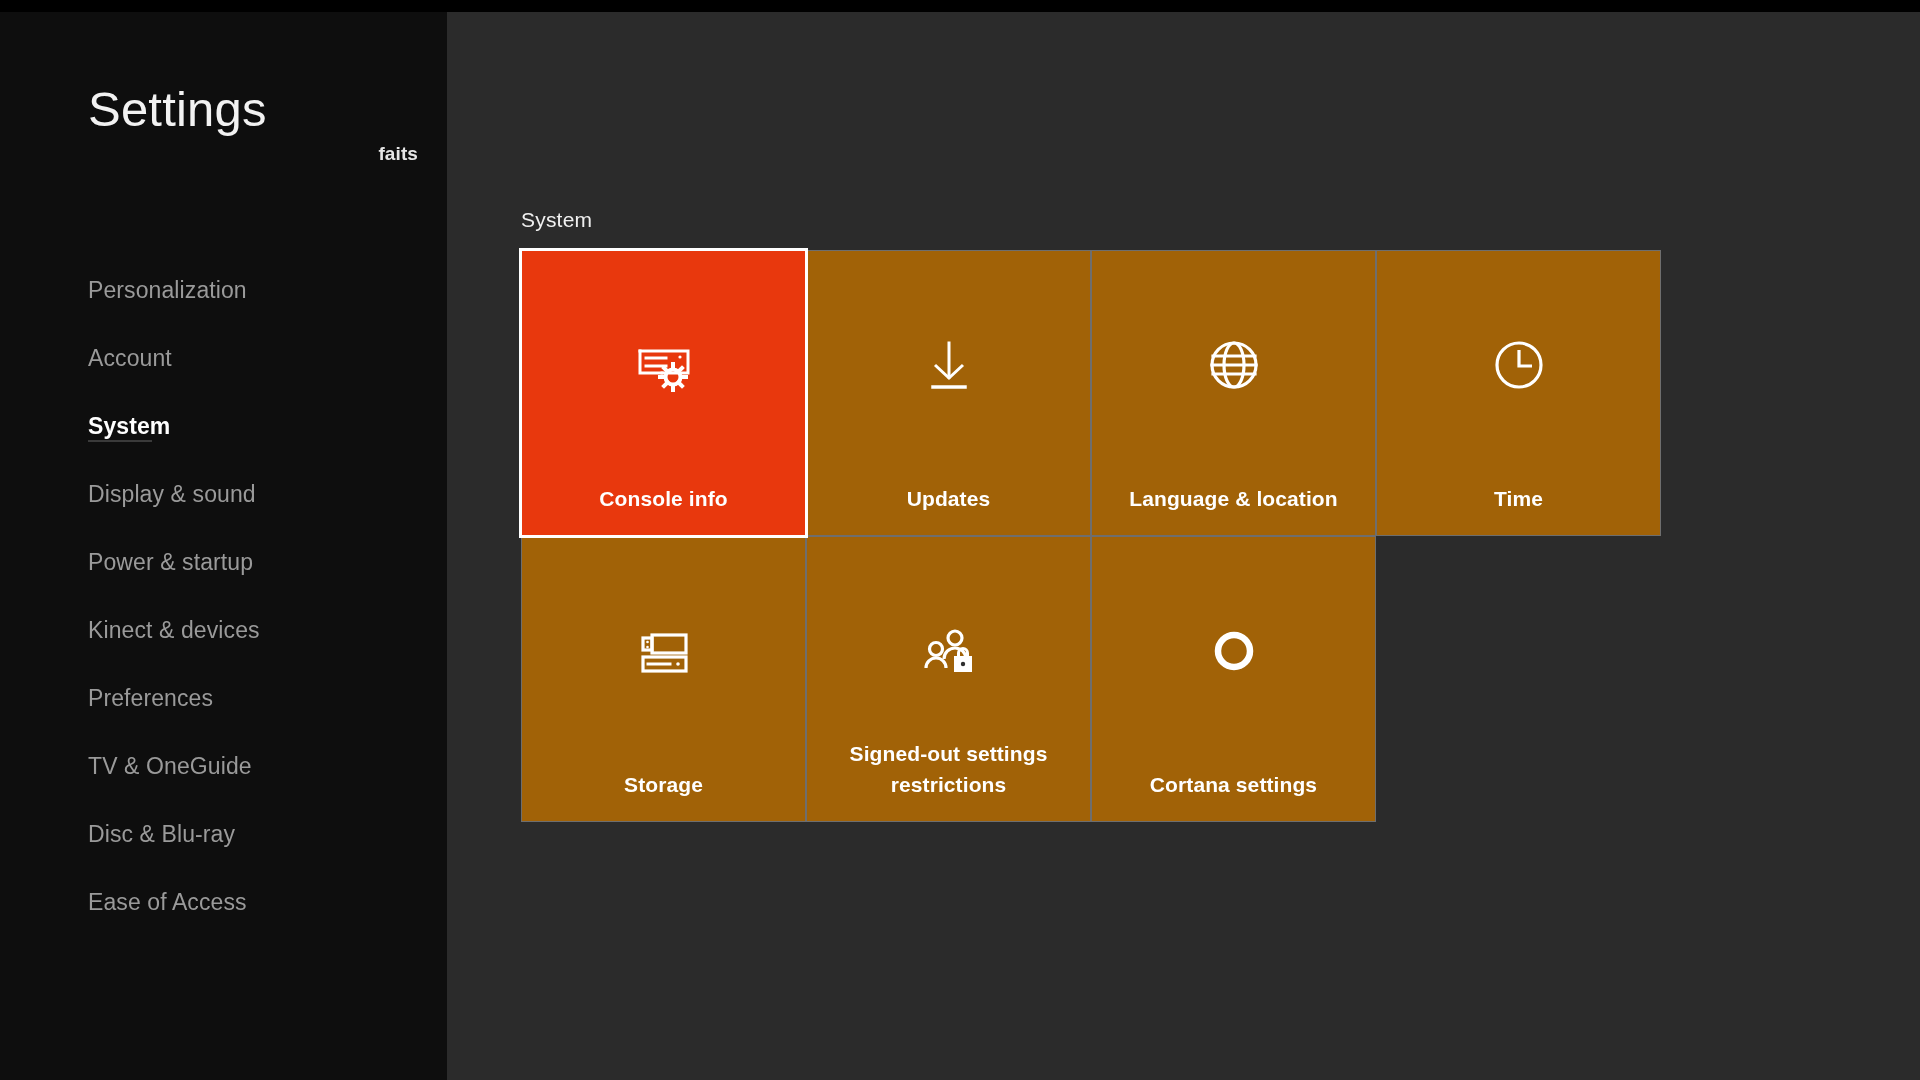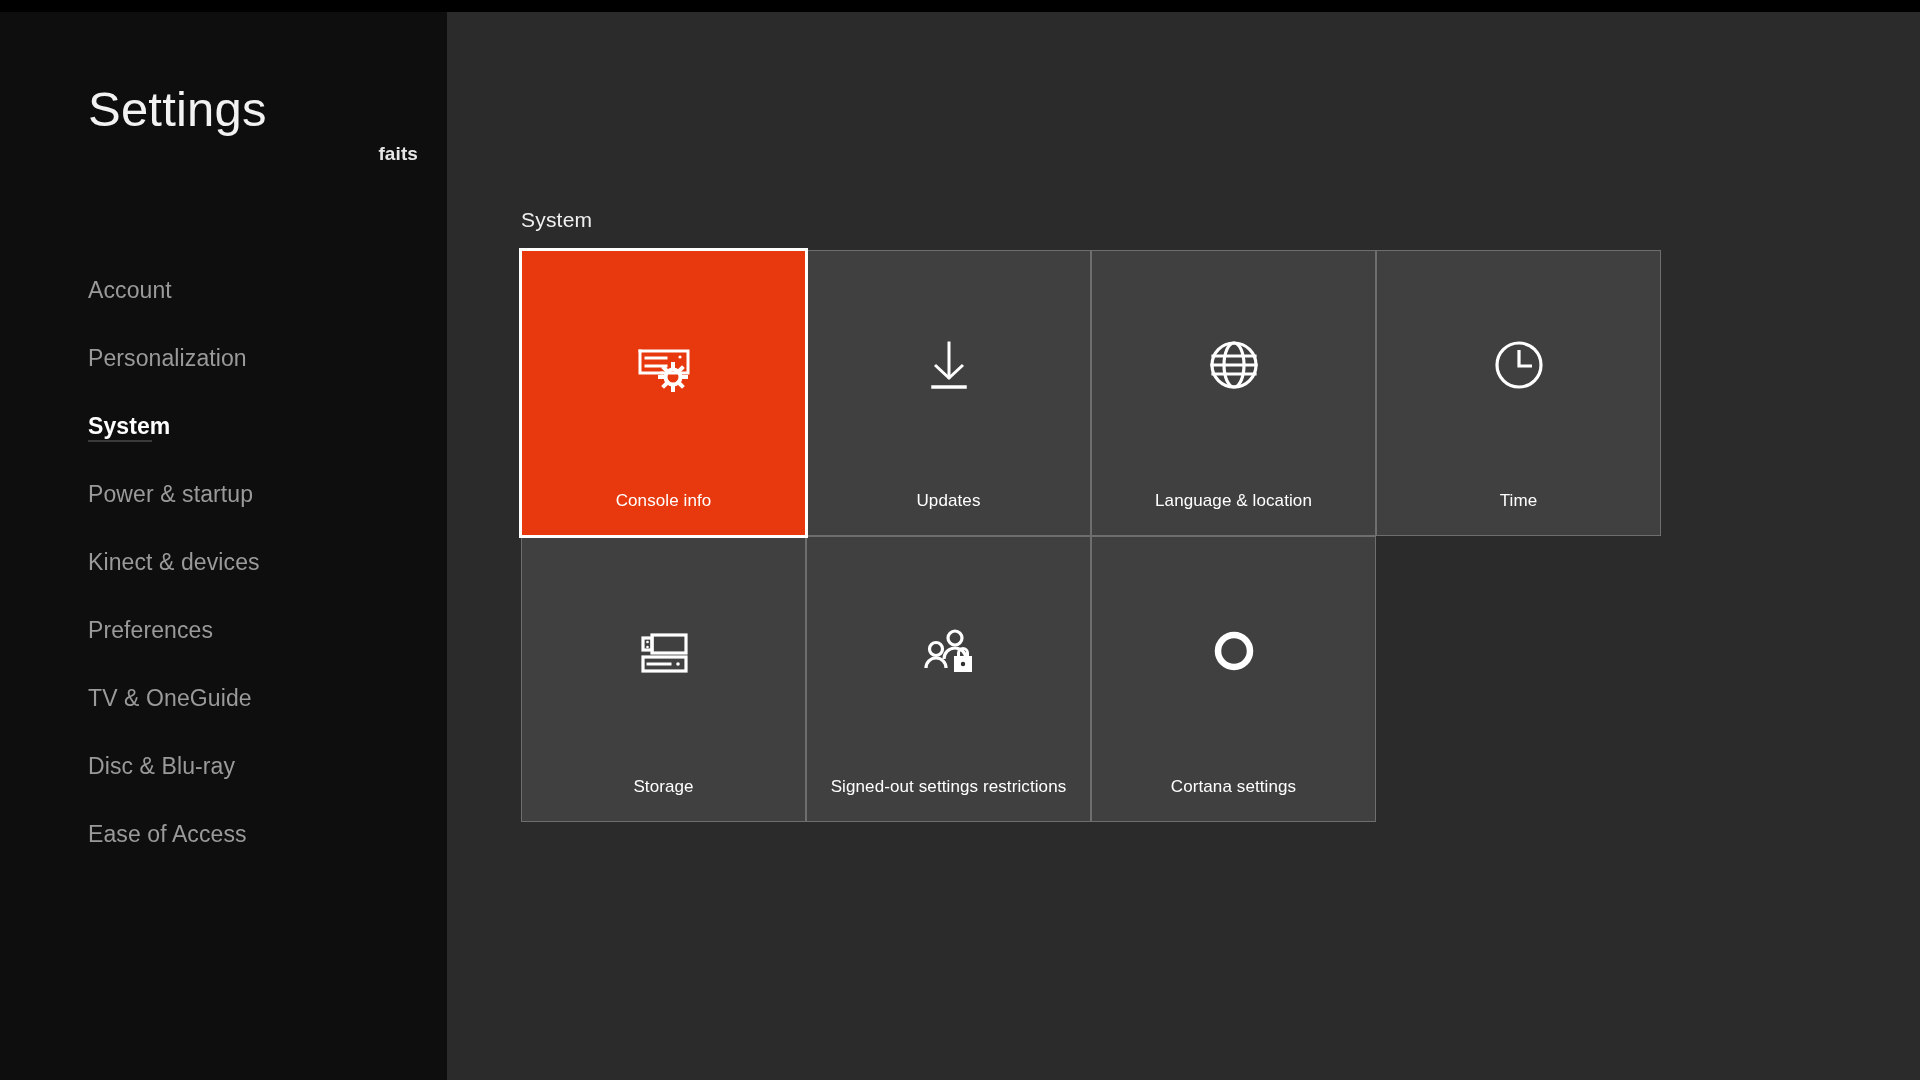--- a/index.html
+++ b/index.html
@@ -107,21 +107,21 @@
     left: 74px;
     top: 238px;
     width: 1139px;
     display: grid;
     grid-template-columns: repeat(4, 285px);
     grid-auto-rows: 286px;
   }
 
   .tile {
     position: relative;
-    background: #404040;
+    background: #a16207;
     box-shadow: inset 0 0 0 1px #6e6e6e;
     display: flex;
     flex-direction: column;
     align-items: center;
     justify-content: flex-start;
     cursor: pointer;
   }
   .tile.empty {
     background: transparent;
     box-shadow: none;
@@ -154,49 +154,52 @@
     justify-content: center;
   }
   .tile-icon svg { display: block; }
 
   .tile-label {
     position: absolute;
     bottom: 22px;
     left: 10px;
     right: 10px;
     text-align: center;
-    font-size: 17px;
-    font-weight: 400;
+    font-size: 21px;
+    font-weight: 700;
     color: #ffffff;
     line-height: 1.45;
     letter-spacing: 0.1px;
   }
 </style>
 </head>
 <body>
 
 <div id="screen">
 
   <div id="sidebar">
 
     <div id="brand">
       <div class="title">Settings</div>
       <div class="subtitle">faits</div>
     </div>
 
     <div id="nav">
         <div class="nav-item">
+          <span>Personalization</span>
+        </div>
+        <div class="nav-item">
           <span>Account</span>
-        </div>
-        <div class="nav-item">
-          <span>Personalization</span>
         </div>
         <div class="nav-item active">
           <span>System</span>
           <span class="nav-underline"></span>
+        </div>
+        <div class="nav-item">
+          <span>Display &amp; sound</span>
         </div>
         <div class="nav-item">
           <span>Power &amp; startup</span>
         </div>
         <div class="nav-item">
           <span>Kinect &amp; devices</span>
         </div>
         <div class="nav-item">
           <span>Preferences</span>
         </div>

